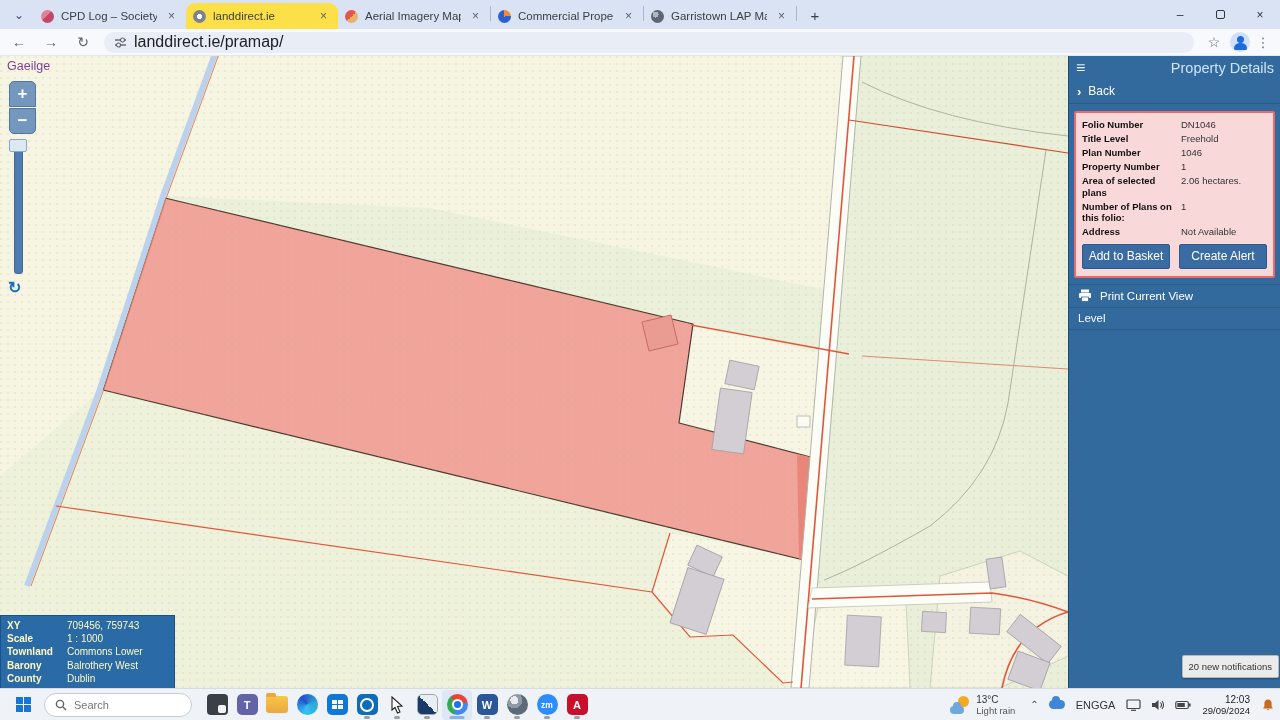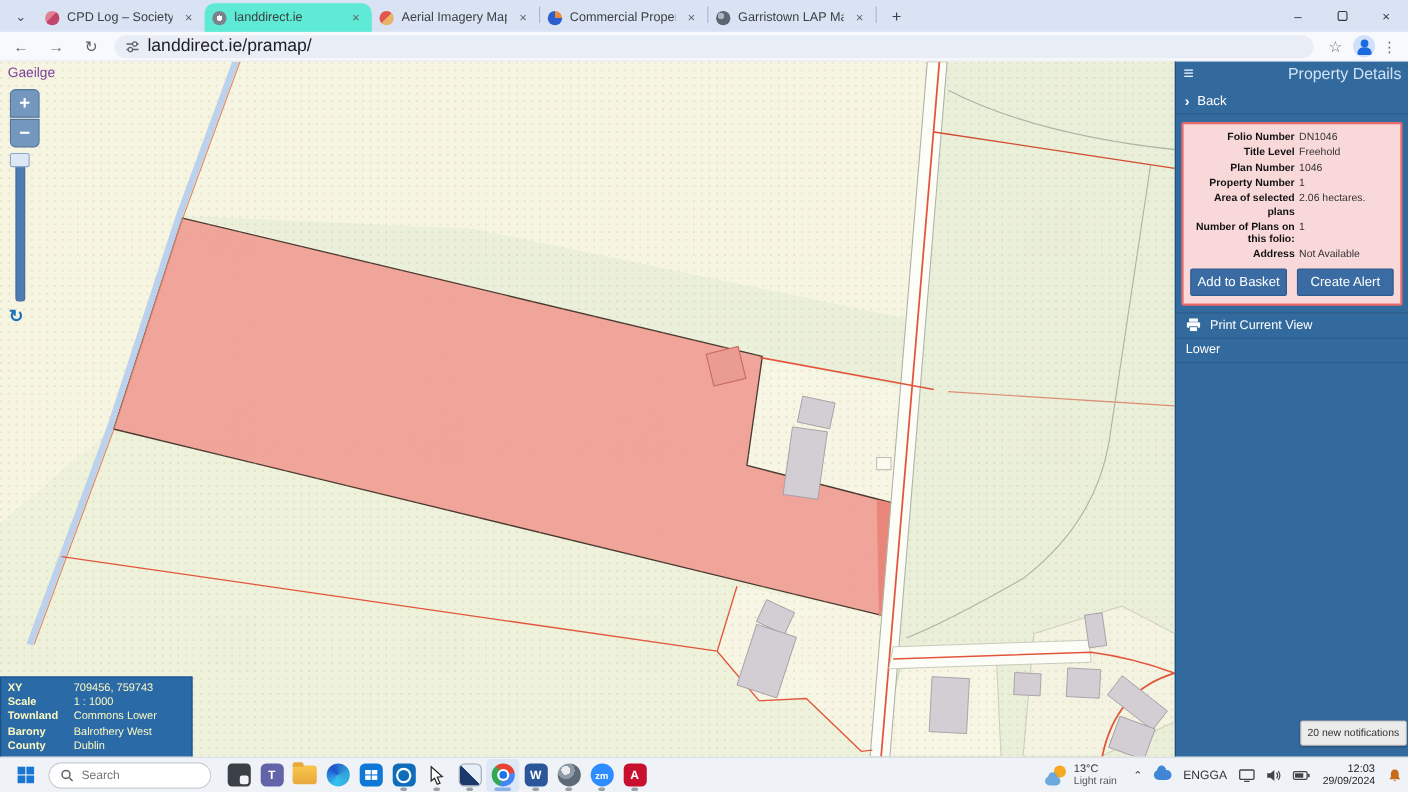--- a/index.html
+++ b/index.html
@@ -3,21 +3,21 @@
 <meta charset="utf-8">
 <style>
   * { margin:0; padding:0; box-sizing:border-box; }
   html,body { width:1280px; height:720px; overflow:hidden; font-family:"Liberation Sans",sans-serif; background:#fff; }
   .screen { position:relative; width:1280px; height:720px; }
 
   
   .tabbar { position:absolute; left:0; top:0; width:1280px; height:29px; background:#d9e3f4; display:flex; align-items:flex-end; }
   .tab-search-btn { width:26px; height:22px; margin:0 2px 3px 6px; display:flex; align-items:center; justify-content:center; color:#41506b; font-size:12px; border-radius:50%; cursor:pointer; }
   .tab { position:relative; width:152px; height:26px; display:flex; align-items:center; gap:7px; padding:0 7px; color:#3c4043; font-size:11.5px; border-radius:9px 9px 0 0; cursor:pointer; }
-  .tab.active { background:#5eead4; }
+  .tab.active { background:#fde047; }
   .tab .tlabel { flex:1; white-space:nowrap; overflow:hidden; }
   .tab .tclose { flex:none; width:15px; height:15px; line-height:14px; text-align:center; border-radius:50%; color:#5f6368; font-size:12px; }
   .fav { flex:none; width:13px; height:13px; border-radius:3px; }
   .fav-cpd { background:linear-gradient(135deg,#e08193 45%,#c2466a 45%); border-radius:50%; }
   .fav-land { background:radial-gradient(circle at 50% 50%, #ffffff 0 2.5px, #7d838e 2.5px); border-radius:50%; }
   .fav-aerial { background:linear-gradient(135deg,#e2574c 50%,#e9b26a 50%); border-radius:50%; }
   .fav-comm { background:conic-gradient(#ef8a3c 0 25%, #2b5fd0 0 100%); border-radius:50%; }
   .fav-pdf { background:radial-gradient(circle at 35% 35%, #aeb6c2 0 3px, #5c6774 3px); border-radius:50%; }
   .tabsep { width:1px; height:15px; background:#a9b6cc; margin:0 0 8px 0; }
   .newtab { width:24px; height:24px; margin:0 0 2px 6px; display:flex; align-items:center; justify-content:center; font-size:15px; color:#3c4043; border-radius:50%; cursor:pointer; }
@@ -52,21 +52,21 @@
 
   
   .panel { position:absolute; left:1068px; top:56px; width:212px; height:632px; background:var(--panel-bg,#336a9e); border-left:1px solid #1e4c79; color:#fff; }
   .phead { height:23px; display:flex; align-items:center; padding:0 6px 0 7px; }
   .phead .burger { font-size:16px; color:#e8f1fa; cursor:pointer; }
   .phead .ptitle { margin-left:auto; font-size:14.5px; color:#cfe3f6; }
   .pback { height:25px; display:flex; align-items:center; gap:7px; padding-left:8px; font-size:12px; border-bottom:1px solid #2a5a86; cursor:pointer; }
   .pback .bchev { font-weight:bold; font-size:13px; }
   .pinkbox { margin:7px 5px 6px 5px; background:var(--pink-box-bg,#f9d8da); border:2px solid var(--pink-box-border,#e96a6a); border-radius:2px; padding:6px 6px 7px 6px; color:#1c1c1c; }
   .prow { display:grid; grid-template-columns:95px 1fr; column-gap:4px; font-size:9.5px; line-height:11.5px; margin-bottom:2.5px; }
-  .prow .plbl { font-weight:bold; color:#111;text-align:right; }
+  .prow .plbl { font-weight:bold; color:#111; }
   .prow .pval { color:#333; }
   .pbtns { display:flex; gap:9px; margin-top:6px; }
   .pbtn { flex:1; height:25px; background:var(--button-blue,#3a6ca3); border:1px solid #2d5a8c; border-radius:2px; color:#fff; font-size:12px; display:flex; align-items:center; justify-content:center; cursor:pointer; }
   .disclaimer { margin:0 5px 8px 5px; background:#fff; border:2px solid #2b3440; padding:4px 5px; font-size:9.5px; line-height:13.5px; color:#222; }
   .disclaimer .d1 { padding-left:7px; }
   .disclaimer a { color:var(--link-blue,#3b73b8); text-decoration:underline; cursor:pointer; }
   .pmenu-row { height:23px; display:flex; align-items:center; gap:8px; padding-left:9px; font-size:11.5px; border-top:1px solid #2a5a86; cursor:pointer; }
   .pmenu-row.last { border-bottom:1px solid #2a5a86; }
   .pmenu-row svg { flex:none; }
   .notifbadge { position:absolute; right:1px; bottom:10px; background:#ebebeb; border:1px solid #b8b8b8; border-radius:2px; padding:5px 6px; font-size:9.5px; color:#333; box-shadow:0 1px 2px rgba(0,0,0,.3); }
@@ -329,21 +329,21 @@
 
     <div class="pmenu-row">
       <svg width="14" height="13" viewBox="0 0 14 13">
         <rect x="3" y="0.5" width="8" height="3" fill="#fff"></rect>
         <rect x="1" y="4" width="12" height="5" rx="1" fill="#fff"></rect>
         <rect x="3.5" y="8" width="7" height="4.4" fill="#fff" stroke="#336a9e" stroke-width="0.8"></rect>
       </svg>
       <span>Print Current View</span>
     </div>
     <div class="pmenu-row last">
-      <span>Lower</span>
+      <span>Level</span>
     </div>
 
     <div class="notifbadge">20 new notifications</div>
   </div>
 
   <div class="taskbar">
     <div class="startbtn">
       <span class="winlogo">
           <i></i>
           <i></i>

